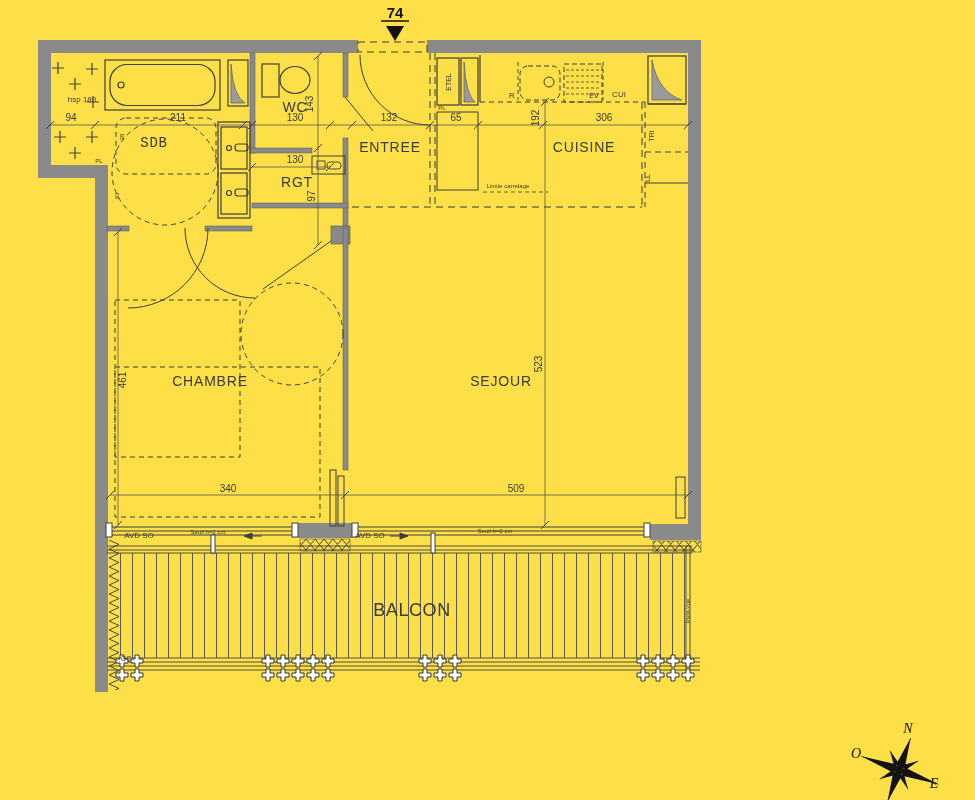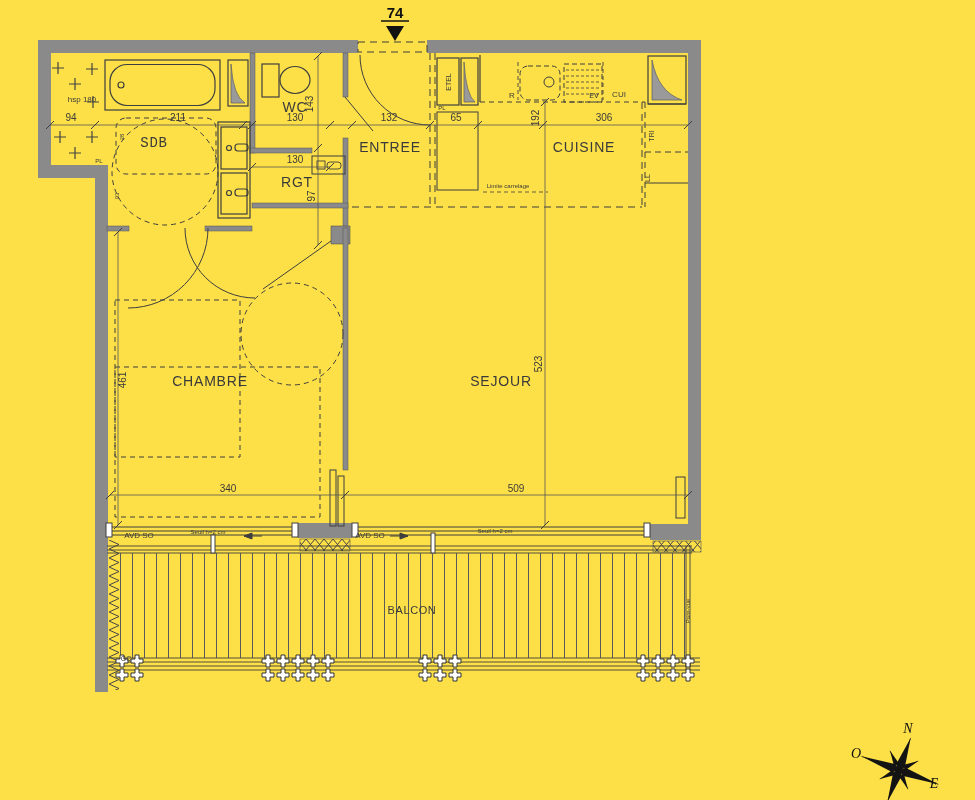--- a/index.html
+++ b/index.html
@@ -2,21 +2,21 @@
 <html><head>
 <meta charset="utf-8">
 <style>
   html,body{margin:0;padding:0;background:#fff;}
   .plan{position:relative;width:975px;height:800px;background:#fde047;overflow:hidden;
         font-family:"Liberation Sans",sans-serif;color:#3a3a3a;}
   .plan svg{position:absolute;left:0;top:0;}
   .lbl{position:absolute;white-space:nowrap;color:#3a3a3a;
        transform:translate(-50%,-50%);line-height:1;}
   .room{font-size:14px;letter-spacing:.8px;}
-  .room-sm{font-size:11px;letter-spacing:.6px;}
+  .room-sm{font-size:18px;letter-spacing:.6px;}
   .dim{font-size:10px;}
   .sm{font-size:8px;}
   .tiny{font-size:7px;}
   .micro{font-size:6px;}
   .unit{font-size:15px;font-weight:bold;color:#111;}
   .compass-letter{font-family:"Liberation Serif",serif;font-style:italic;
                   font-size:14px;color:#111;}
 </style>
 </head>
 <body>

